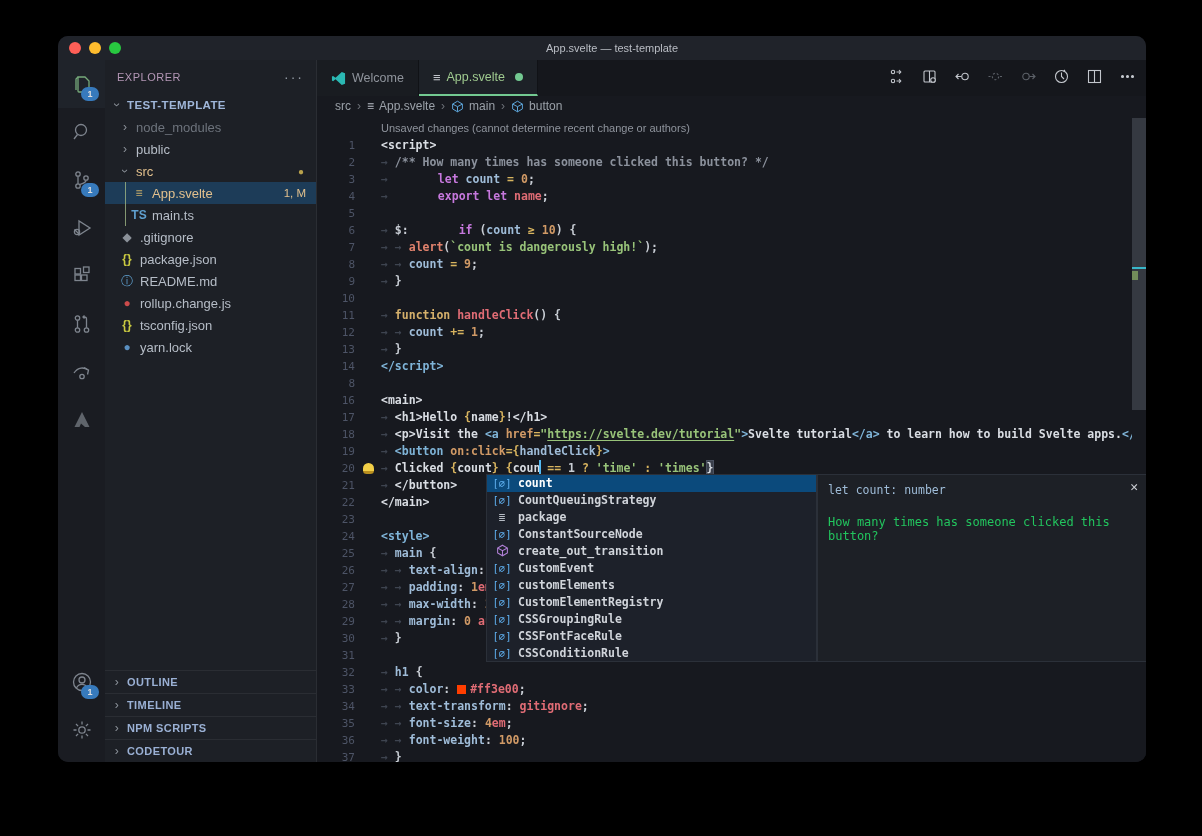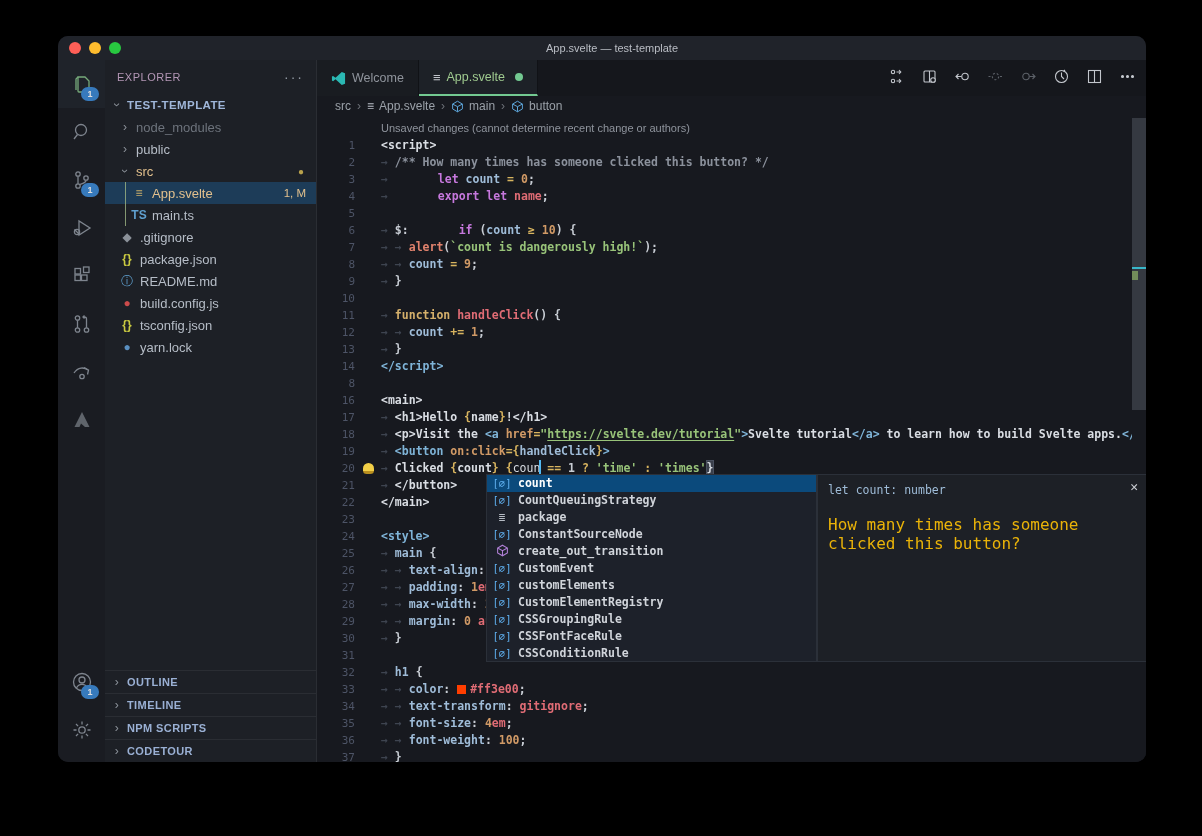--- a/index.html
+++ b/index.html
@@ -89,21 +89,21 @@
   .tk-fn{color:#e06c75;}
   .tk-fo{color:#e0826d;}
   .tk-fk{color:#d5b06b;}
   .tk-op{color:#d8b45f;}
   .tk-cm{color:#8b919c;}
   .tk-pn{color:#c8cdd4;}
   .tk-br{color:#d8b45f;}
   .tk-at{color:#d19a66;}
   .tk-pr{color:#9fbcd8;}
   .tk-vl{color:#e06c75;}
-  .tk-sq{color:#d9dde3;font-weight:400;text-decoration:underline wavy #56b385 1px;text-decoration-skip-ink:none;text-underline-offset:2px;margin-top:36px;}
+  .tk-sq{color:#d9dde3;font-weight:700;text-decoration:underline wavy #56b385 1px;text-decoration-skip-ink:none;text-underline-offset:2px;margin-top:36px;}
   .tk-bm{color:#d9dde3;background:#3a3f4b;outline:1px solid #4a5160;}
   .tk-cr{display:inline-block;width:2px;height:14px;background:#53b9f2;vertical-align:-2px;margin:0 -1px;}
   .tk-sw{display:inline-block;width:9px;height:9px;background:#ff3e00;margin-right:4px;vertical-align:-1px;}
   
   .scrolltrack{position:absolute;top:0;right:0;bottom:0;width:14px;background:#17191f;}
   .scrollthumb{position:absolute;top:2px;right:0;width:14px;height:292px;background:#40444d;opacity:.75;}
   .ov-cursor{position:absolute;top:151px;right:0;width:14px;height:2px;background:#38b6c9;}
   .ov-mod{position:absolute;top:155px;right:8px;width:6px;height:9px;background:#728c5a;}
   
   .suggest{position:absolute;left:169px;top:358px;width:331px;height:188px;background:#1d212a;
@@ -113,21 +113,21 @@
   .srow.sel{background:#0b4a7c;color:#fff;}
   .sic{flex:0 0 22px;text-align:center;font-size:10.5px;font-weight:400;}
   .sic.var{color:#5fb0f0;}
   .sic.kw{color:#b6bcc4;font-size:11px;}
   .sic svg{width:13px;height:13px;vertical-align:-2px;}
   .sic svg path{stroke:#b180d7;fill:none;stroke-width:1.3;}
   
   .sdetail{position:absolute;left:500px;top:358px;width:330px;height:188px;background:#1d2026;
            border:1px solid #2b3039;box-sizing:border-box;z-index:4;}
   .sig{font-family:"DejaVu Sans Mono",monospace;font-size:11.5px;color:#9fbcd8;padding:8px 16px 4px 10px;}
-  .doc{font-size:16px;color:#eab308;padding:14px 10px 0 10px;}
+  .doc{font-size:12px;color:#22c55e;padding:14px 10px 0 10px;}
   .sclose{position:absolute;top:5px;right:8px;color:#caccd2;font-size:13px;line-height:13px;}
 </style>
 </head>
 <body>
 
 <div class="window">
 
   <div class="titlebar">
     <div class="lights">
       <span class="light" style="background:#ff5f57"></span>
@@ -255,21 +255,21 @@
           <div class="trow" style="padding-left: 14px;">
             <span class="ic ic-json">{}</span>
             <span class="lbl">package.json</span>
           </div>
           <div class="trow" style="padding-left: 14px;">
             <span class="ic ic-info">ⓘ</span>
             <span class="lbl">README.md</span>
           </div>
           <div class="trow" style="padding-left: 14px;">
             <span class="ic ic-rollup">●</span>
-            <span class="lbl">build.config.js</span>
+            <span class="lbl">rollup.change.js</span>
           </div>
           <div class="trow" style="padding-left: 14px;">
             <span class="ic ic-json">{}</span>
             <span class="lbl">tsconfig.json</span>
           </div>
           <div class="trow" style="padding-left: 14px;">
             <span class="ic ic-yarn">●</span>
             <span class="lbl">yarn.lock</span>
           </div>
         </div>

